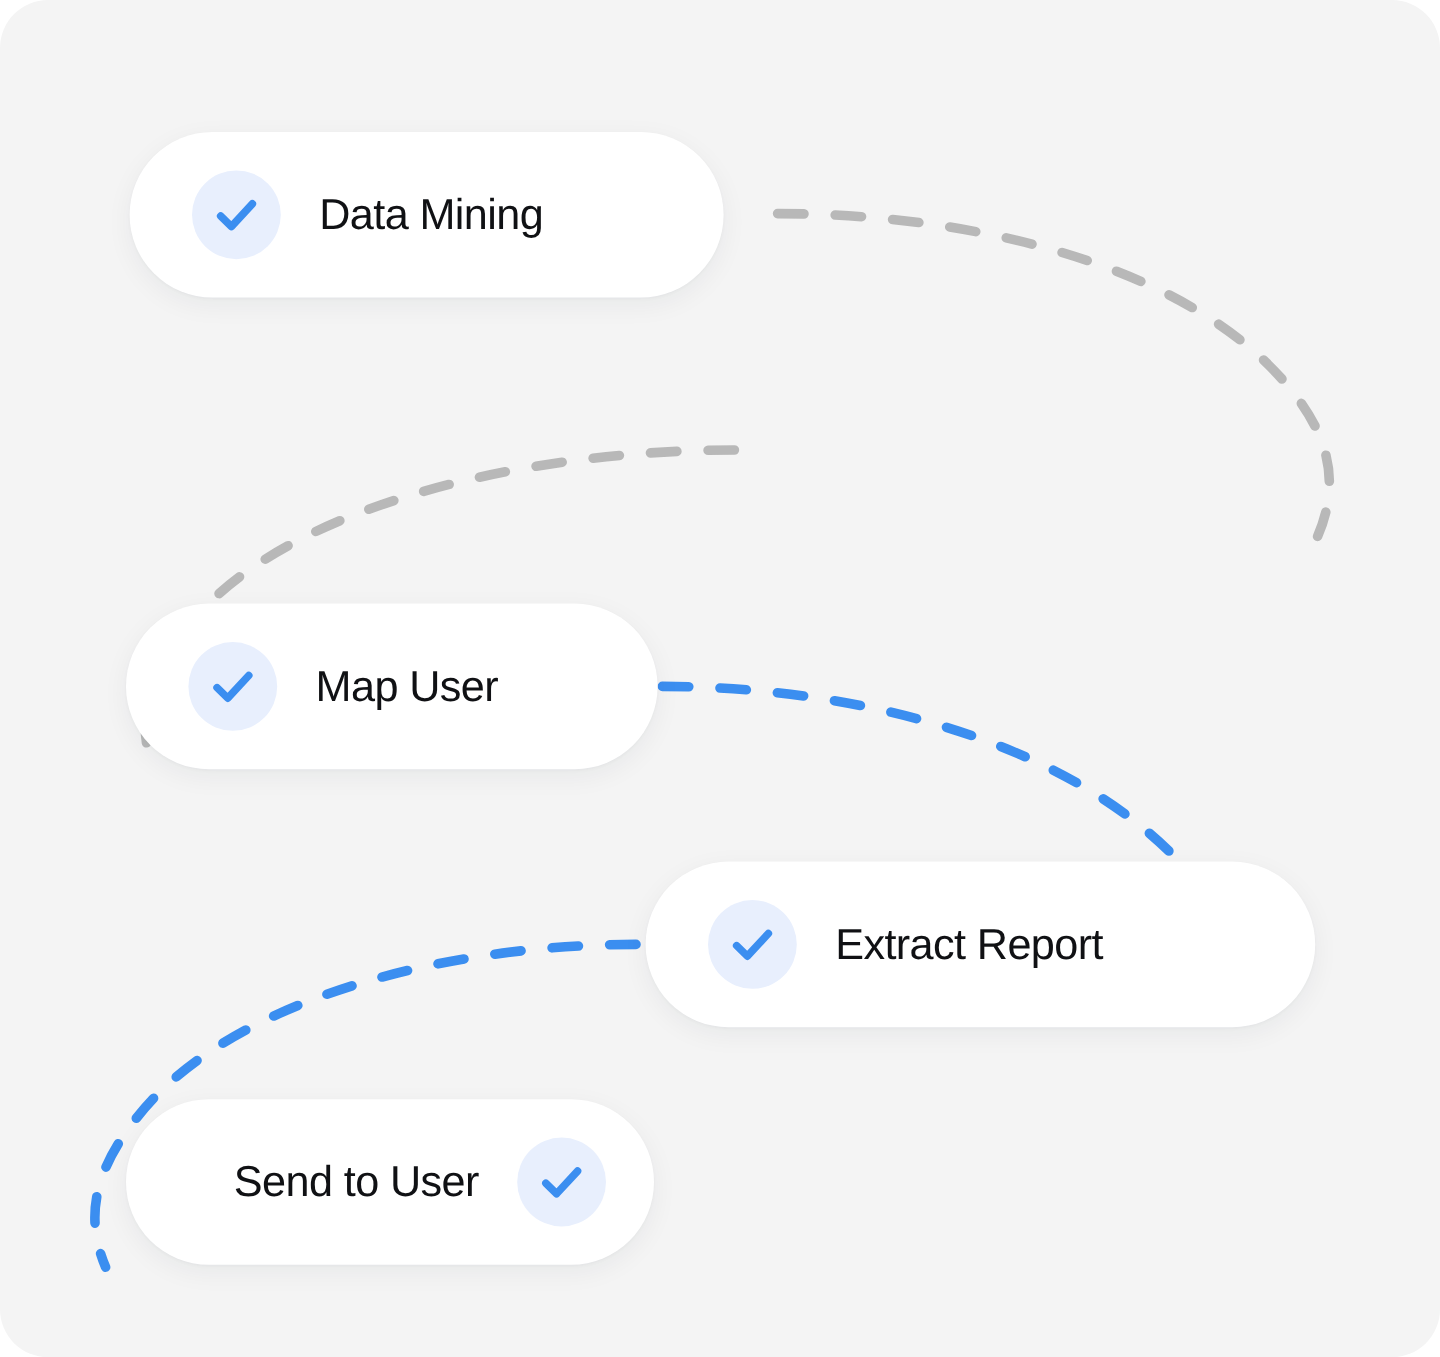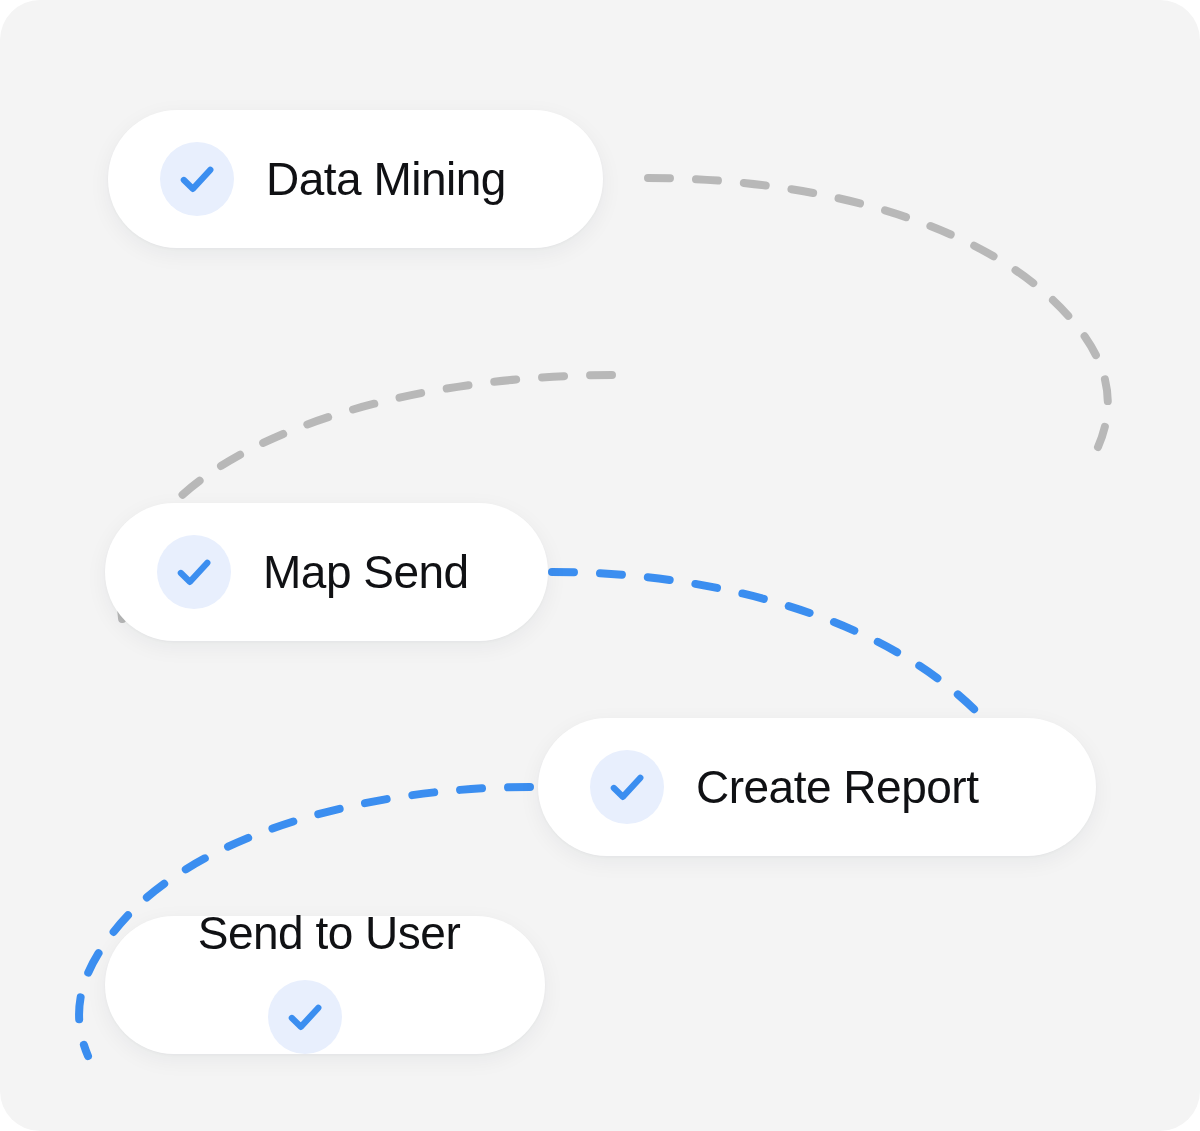--- a/index.html
+++ b/index.html
@@ -53,34 +53,34 @@
     justify-content: center;
   }
 
   .card-icon svg {
     display: block;
     width: 42px;
     height: 42px;
   }
 
   .card-label {
-    font-size: 46px;
+    font-size: 36px;
     font-weight: 500;
     letter-spacing: -0.5px;
     color: #101114;
     white-space: nowrap;
     line-height: 1;
   }
 
   
   .card.icon-left .card-icon { margin-left: 52px; }
   .card.icon-left .card-label { margin-left: 32px; margin-right: 52px; }
 
   
-  .card.icon-right { flex-direction: column; justify-content: flex-end; gap: 24px; }
+  .card.icon-right { flex-direction: row; justify-content: flex-end; }
   .card.icon-right .card-label { margin-left: 40px; margin-right: 32px; }
   .card.icon-right .card-icon { margin-right: 40px; }
 
   
   #card-data-mining   { left: 108px; top: 110px; width: 495px; height: 138px; }
   #card-extract-data  { left: 615px; top: 305px; width: 477px; height: 138px; }
   #card-map-data      { left: 105px; top: 503px; width: 443px; height: 138px; }
   #card-create-report { left: 538px; top: 718px; width: 558px; height: 138px; }
   #card-send-to-user  { left: 105px; top: 916px; width: 440px; height: 138px; }
 </style>
@@ -117,30 +117,30 @@
     <span class="card-label">Data Mining</span>
   </div>
 
 
   <div class="card icon-left" id="card-map-data">
     <span class="card-icon">
       <svg viewBox="0 0 24 24" xmlns="http://www.w3.org/2000/svg">
         <path d="M4.5 12.6 L9.6 17.6 L19.6 6.8" fill="none" stroke="#3b8ef0" stroke-width="3.6" stroke-linecap="round" stroke-linejoin="round"></path>
       </svg>
     </span>
-    <span class="card-label">Map Send</span>
+    <span class="card-label">Map User</span>
   </div>
 
   <div class="card icon-left" id="card-create-report">
     <span class="card-icon">
       <svg viewBox="0 0 24 24" xmlns="http://www.w3.org/2000/svg">
         <path d="M4.5 12.6 L9.6 17.6 L19.6 6.8" fill="none" stroke="#3b8ef0" stroke-width="3.6" stroke-linecap="round" stroke-linejoin="round"></path>
       </svg>
     </span>
-    <span class="card-label">Create Report</span>
+    <span class="card-label">Extract Report</span>
   </div>
 
   <div class="card icon-right" id="card-send-to-user">
     <span class="card-label">Send to User</span>
     <span class="card-icon">
       <svg viewBox="0 0 24 24" xmlns="http://www.w3.org/2000/svg">
         <path d="M4.5 12.6 L9.6 17.6 L19.6 6.8" fill="none" stroke="#3b8ef0" stroke-width="3.6" stroke-linecap="round" stroke-linejoin="round"></path>
       </svg>
     </span>
   </div>

